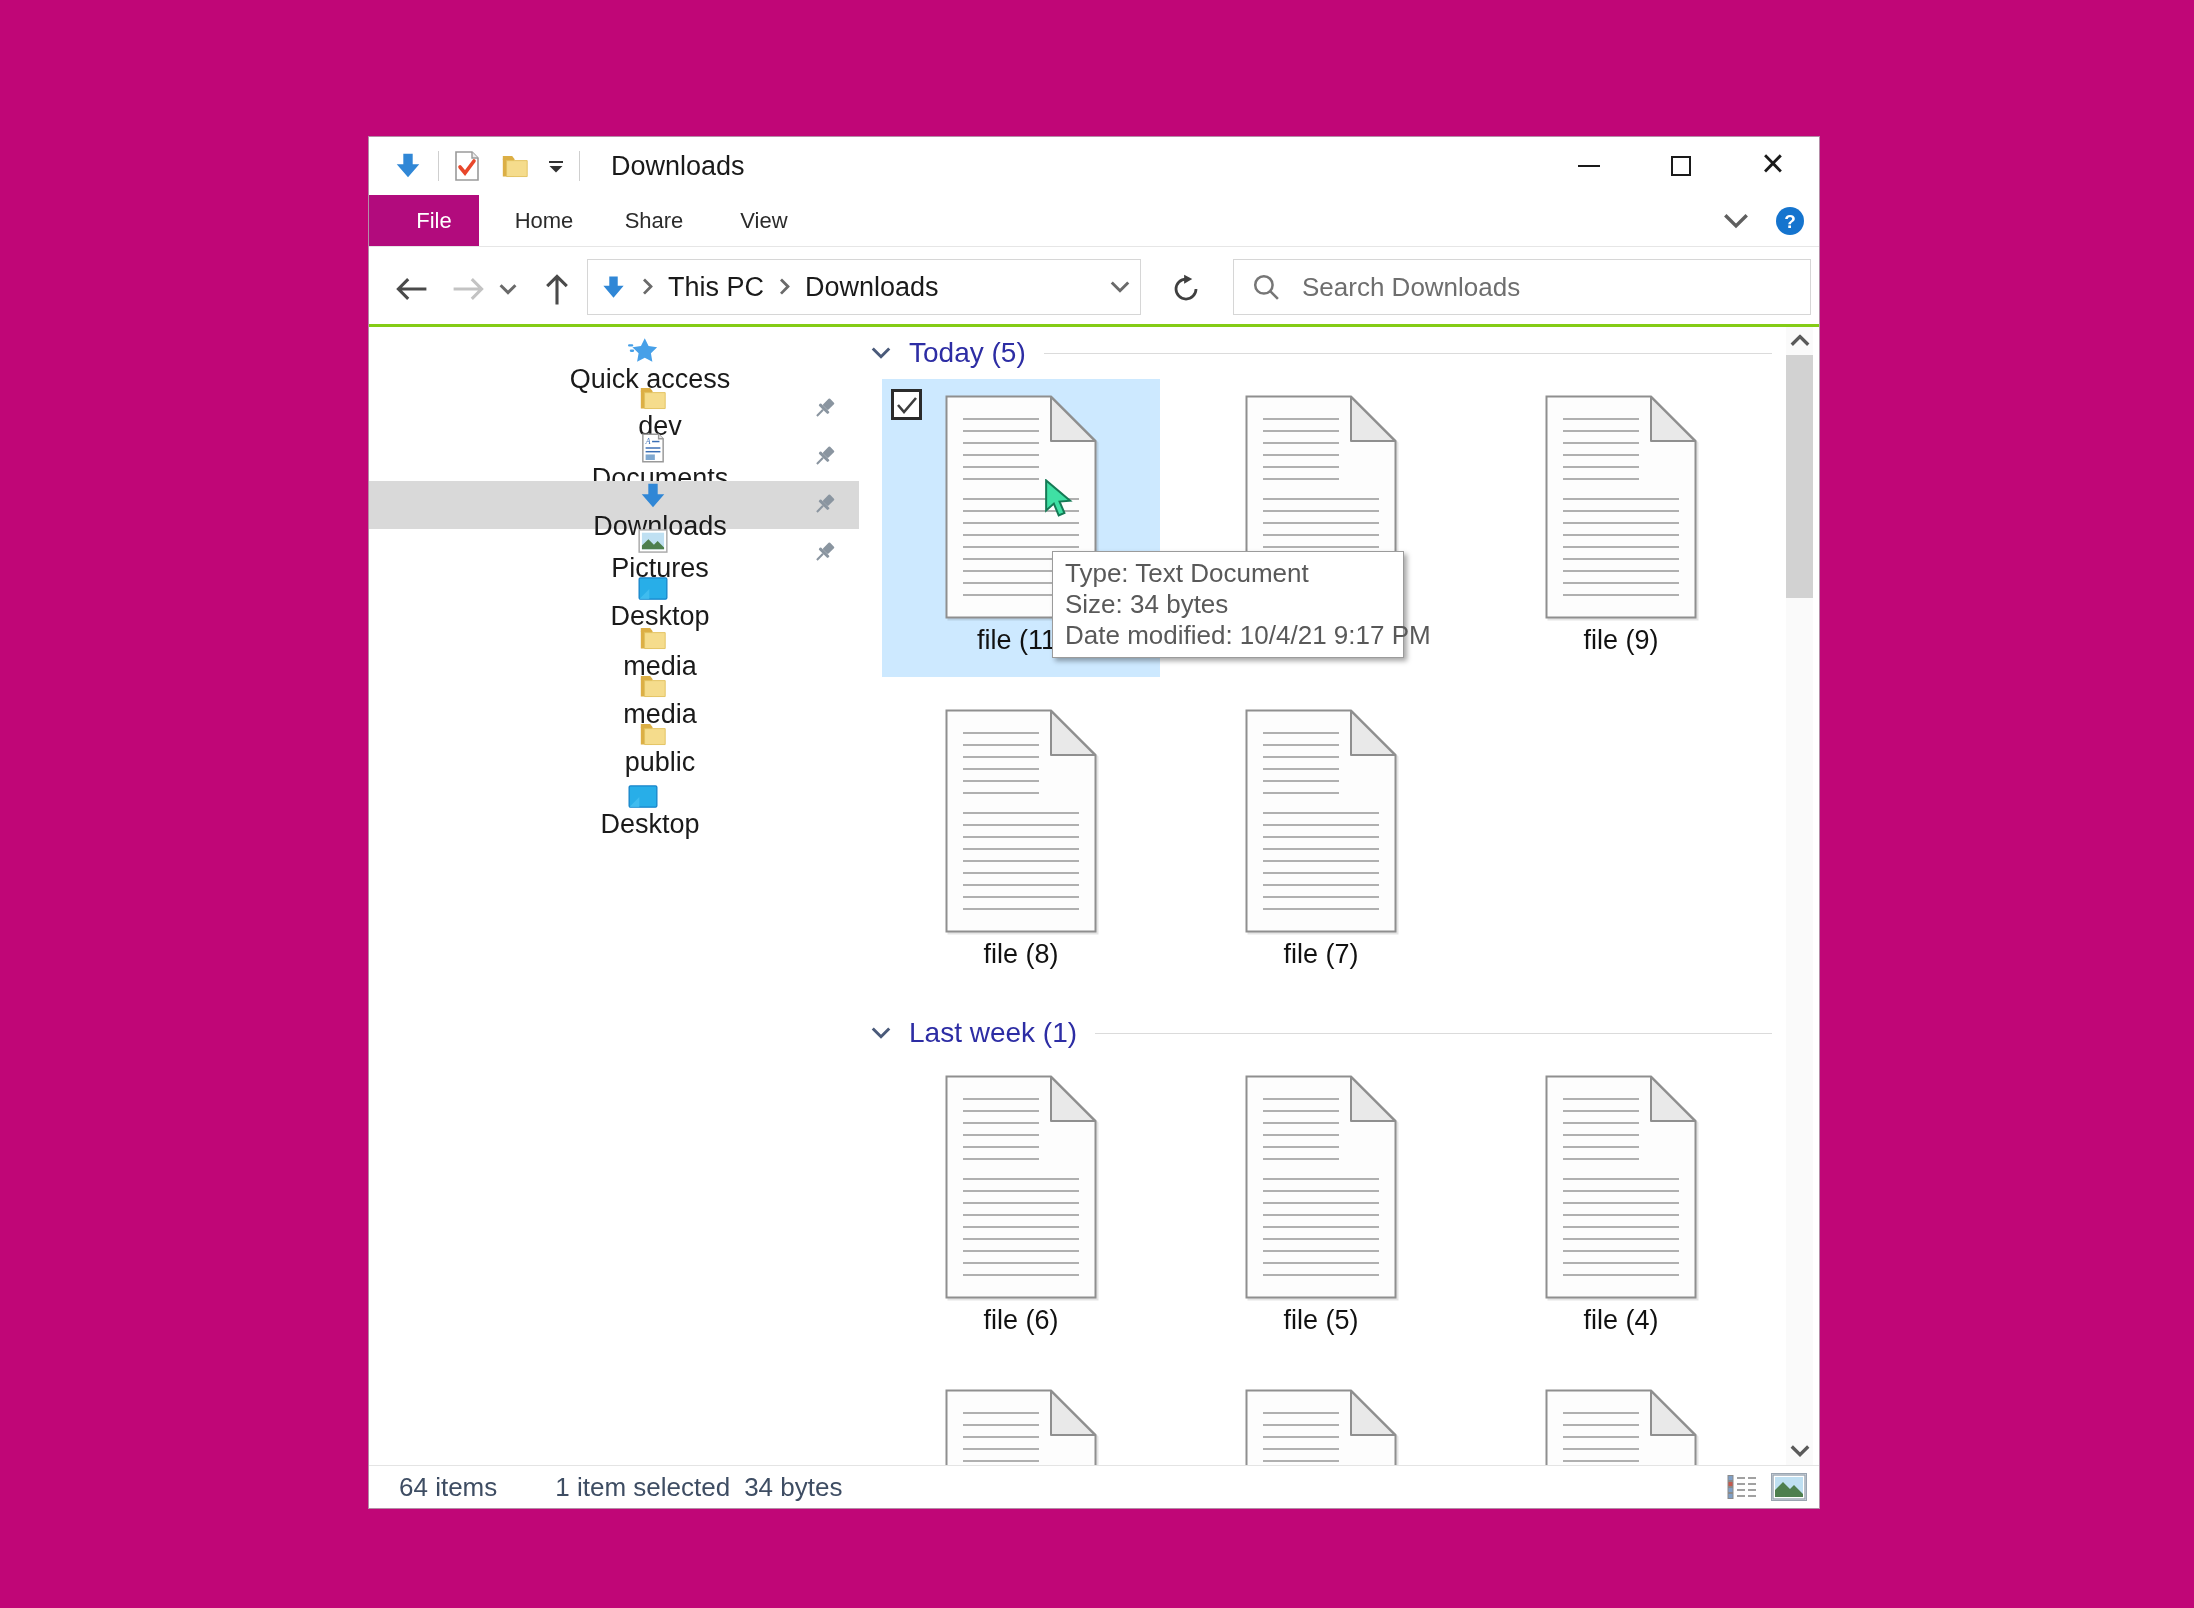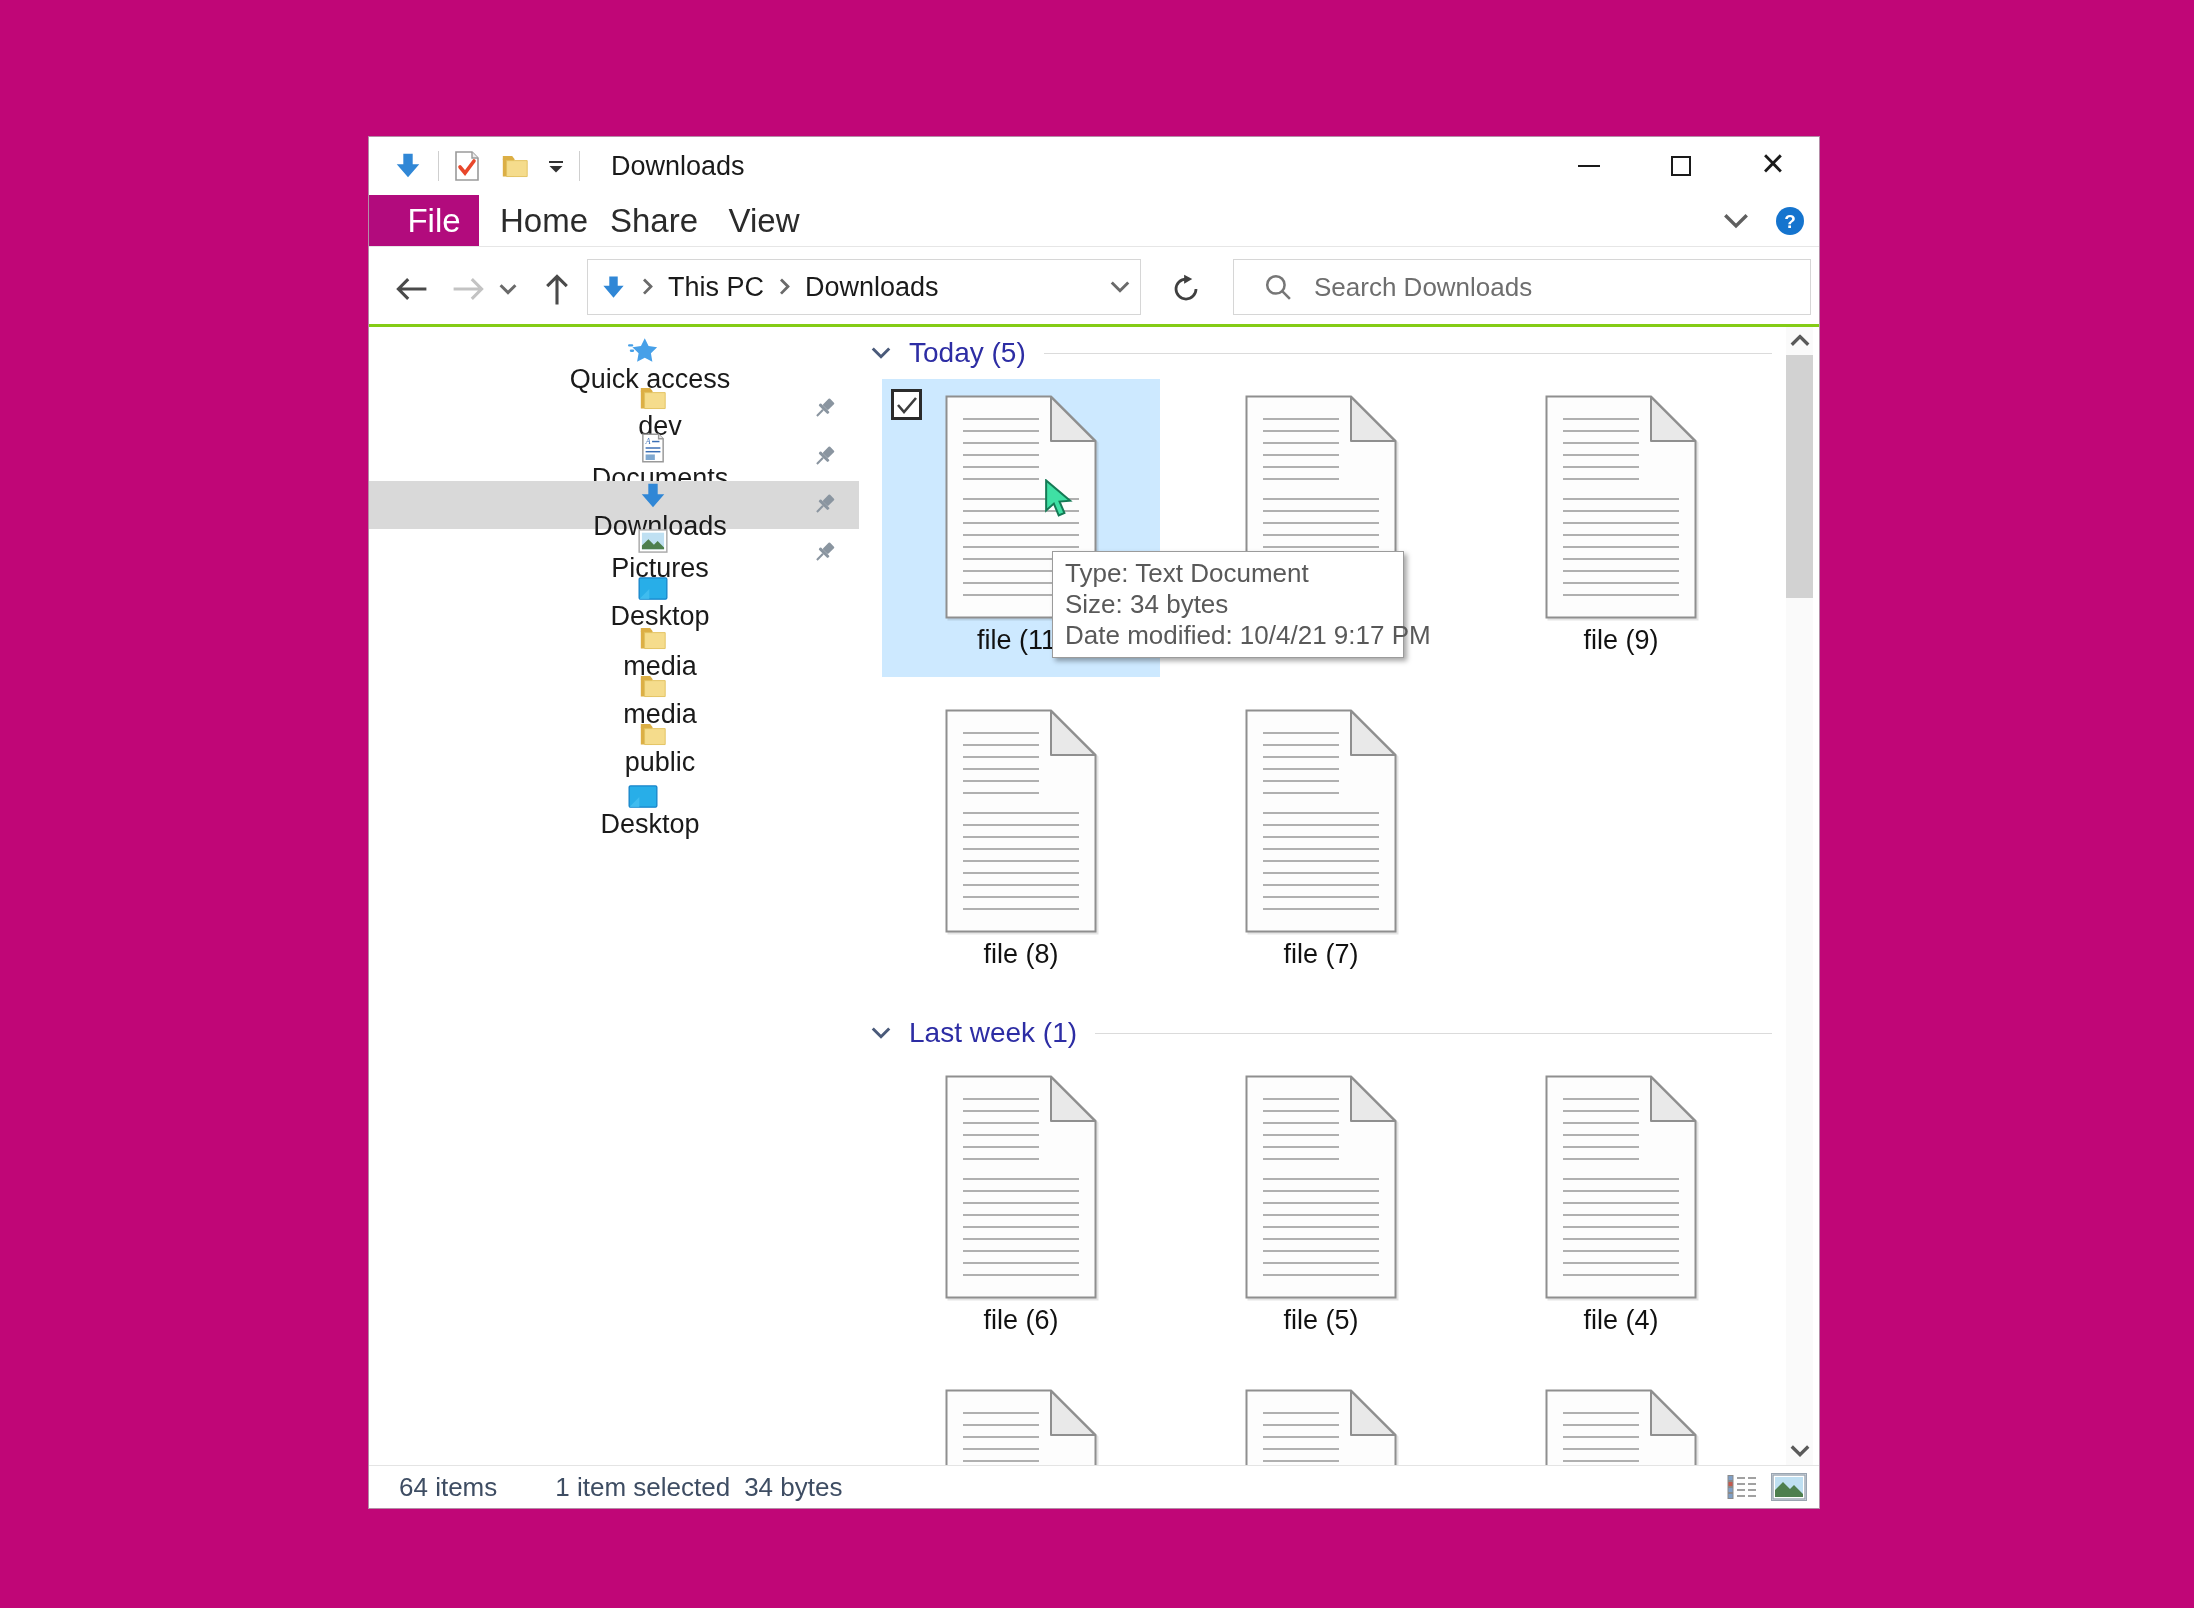--- a/index.html
+++ b/index.html
@@ -19,37 +19,37 @@
   .icon{ display:inline-flex; align-items:center; justify-content:center; }
   .win-title{ font-size:27px; color:#1a1a1a; margin-left:16px; }
   .win-controls{ position:absolute; right:0; top:0; height:58px; display:flex; }
   .win-btn{ width:92px; height:58px; display:flex; align-items:center; justify-content:center; color:#1a1a1a; }
   .min-glyph{ width:22px; height:2px; background:#1a1a1a; }
   .max-glyph{ width:20px; height:20px; border:2px solid #1a1a1a; }
   .close-glyph{ font-size:40px; font-weight:300; line-height:1; margin-top:-6px; }
 
   
   .tabrow{ height:52px; display:flex; align-items:stretch; border-bottom:1px solid #E6E6E6; position:relative; }
-  .tab{ width:110px; display:flex; align-items:center; justify-content:center; font-size:33px; color:#2b2b2b;padding-left:20px; }
+  .tab{ width:110px; display:flex; align-items:center; justify-content:center; font-size:22px; color:#2b2b2b;padding-left:20px; }
   .tab.active{ background:var(--accent-tab,#B20B7D); color:#fff; }
   .ribbon-right{ position:absolute; right:14px; top:0; height:52px; display:flex; align-items:center; gap:26px; }
 
   
   .toolbar{ height:80px; border-bottom:3px solid #84cc16; position:relative; background:#fff; }
   .nav-btn{ position:absolute; top:22px; width:40px; height:40px; display:flex; align-items:center; justify-content:center; }
   .addressbar{
     position:absolute; left:218px; top:12px; width:554px; height:56px;
     border:1px solid #D6D6D6; background:#fff; display:flex; align-items:center; padding:0 10px 0 12px;
   }
   .crumb{ font-size:27px; color:#1a1a1a; white-space:nowrap; }
   .crumb-sep{ margin:0 12px; display:flex; }
   .addr-caret{ margin-left:auto; display:flex; }
   .searchbox{
     position:absolute; left:864px; top:12px; width:578px; height:56px;
-    border:1px solid #D6D6D6; background:#fff; display:flex; align-items:center; padding:0 14px 0 30px;
+    border:1px solid #D6D6D6; background:#fff; display:flex; align-items:center; padding:0 14px 0 18px;
   }
   .searchbox input{
     border:none; outline:none; font-size:26px; color:#333; margin-left:22px; width:440px;
     font-family:"Liberation Sans","DejaVu Sans",sans-serif;
   }
   .searchbox input::placeholder{ color:#6E6E6E; opacity:1; }
 
   
   .main{ flex:1; display:flex; min-height:0; padding-right:8px; }
 

